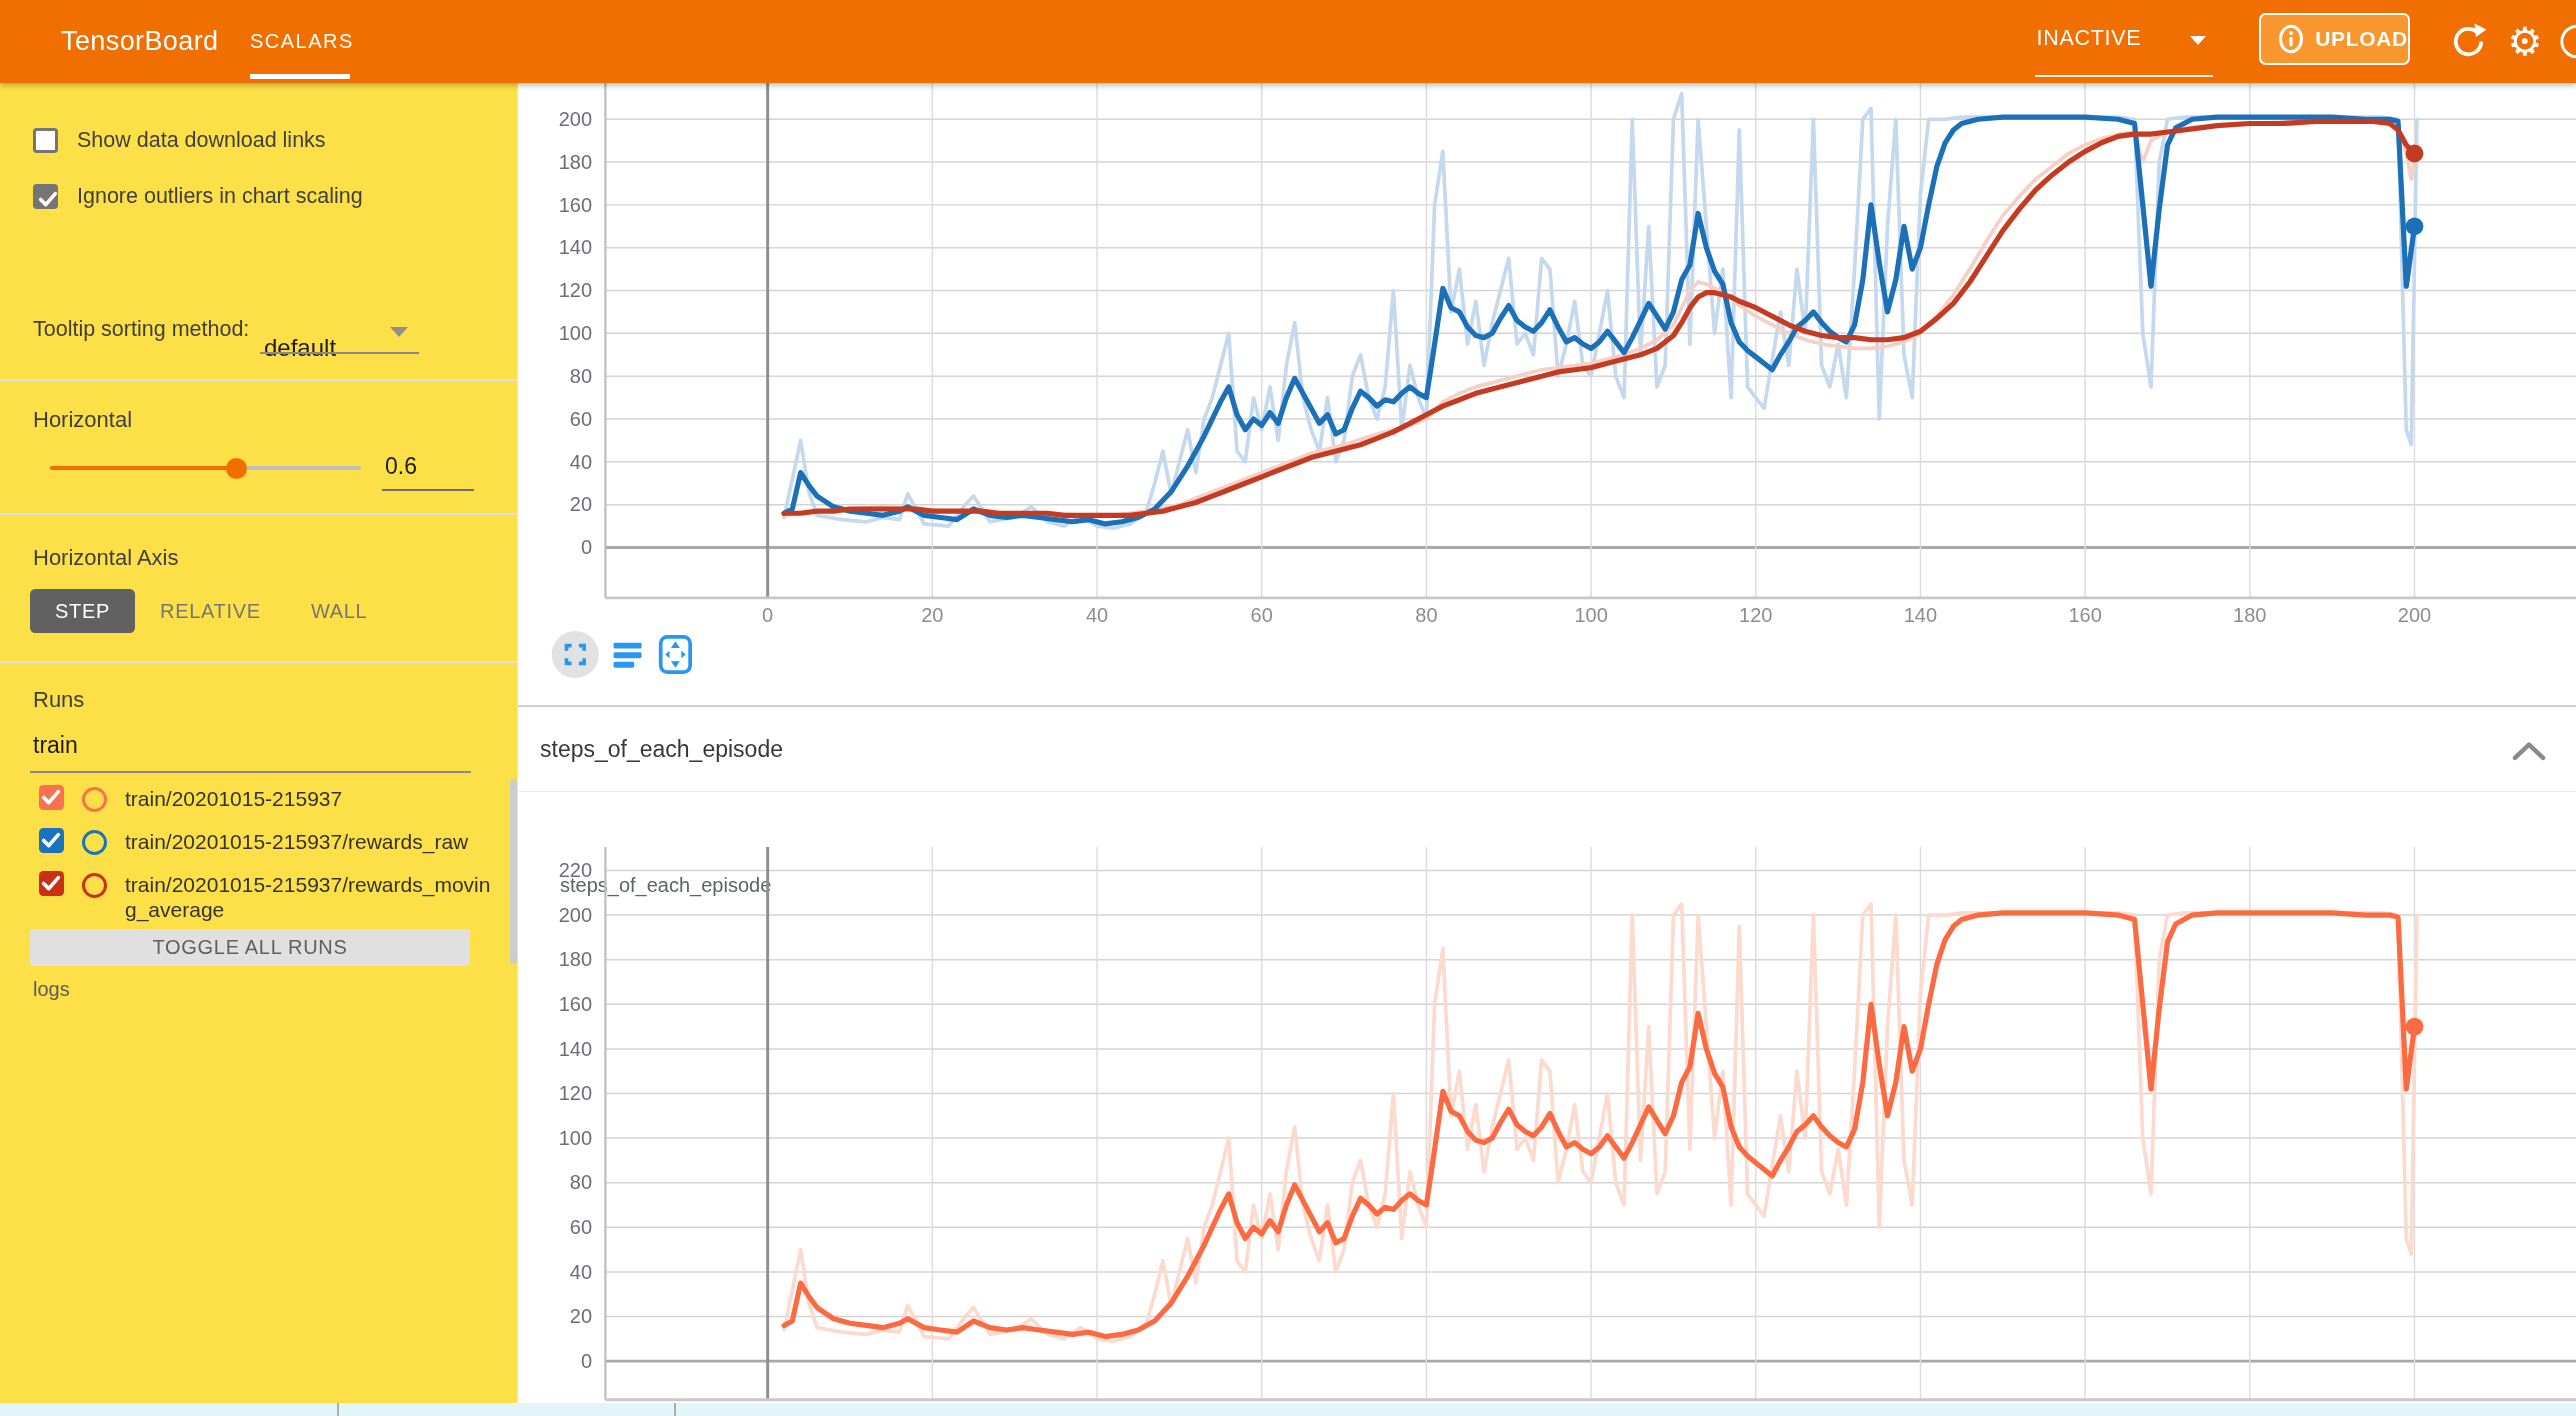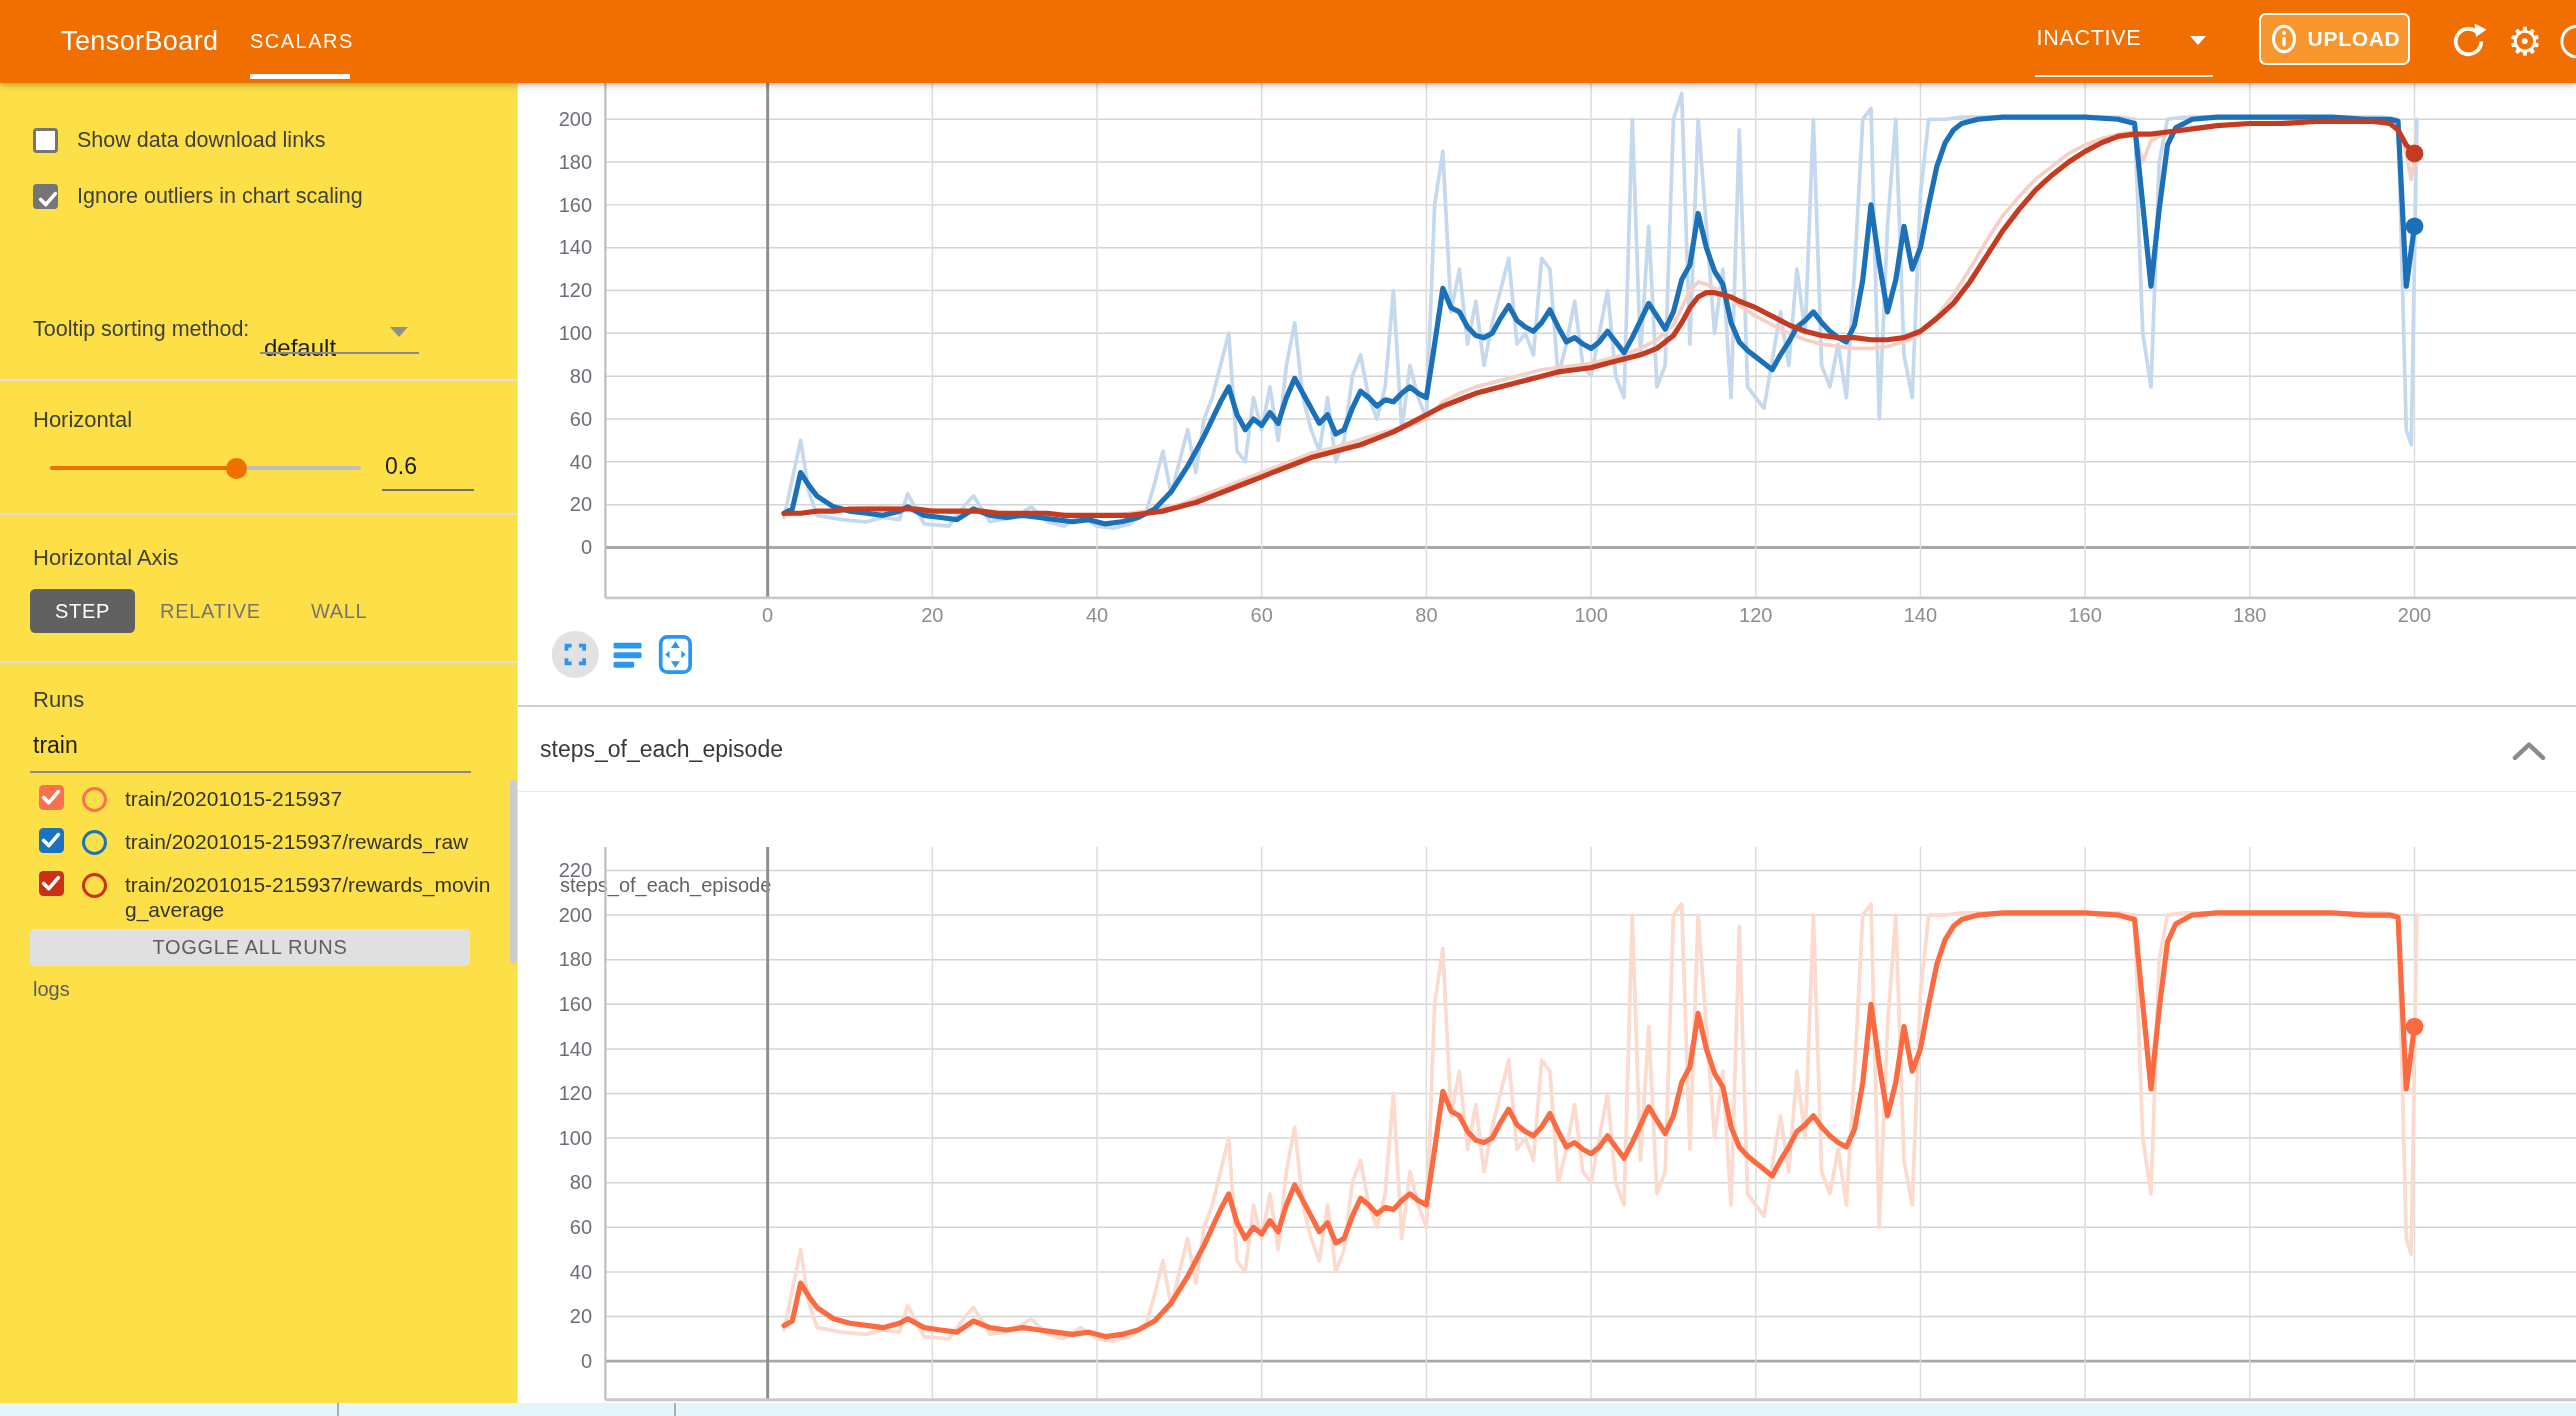--- a/index.html
+++ b/index.html
@@ -7,21 +7,21 @@
   #app{position:absolute;inset:0;}
   
   header{position:absolute;left:0;top:0;width:2576px;height:83px;background:#f06f00;box-shadow:0 2.2px 6px rgba(0,0,0,.3);z-index:20;}
   .tb-title{position:absolute;left:33px;top:0;height:83px;line-height:83px;color:#fff;font-size:27px;font-weight:500;letter-spacing:0.4px;margin-left:28px;}
   .tab{position:absolute;left:250px;top:0;height:79px;line-height:83px;color:#fff;font-size:20px;font-weight:400;letter-spacing:1.5px;text-align:center;width:100px;}
   .tab-underline{position:absolute;left:250px;top:74px;width:100px;height:5.2px;background:#fff;}
   .status{position:absolute;left:2035px;top:0;height:83px;width:178px;}
   .status-label{position:absolute;left:1.5px;top:0;height:77px;line-height:77px;color:#fff;font-size:21.5px;letter-spacing:0.7px;}
   .status-caret{position:absolute;right:7.4px;top:36px;width:0;height:0;border-left:8.1px solid transparent;border-right:8.1px solid transparent;border-top:9.6px solid #fff;}
   .status-underline{position:absolute;left:0;top:75px;width:178px;height:2.2px;background:rgba(255,255,255,.9);}
-  .upload-btn{position:absolute;left:2259px;top:13.3px;width:151px;height:52px;background:#f9962d;border:2.2px solid #fff;border-radius:6.7px;display:flex;align-items:center;justify-content:center;gap:9px;color:#fff;box-sizing:border-box;cursor:pointer;}
+  .upload-btn{position:absolute;left:2259px;top:13.3px;width:151px;height:52px;background:#f9962d;border:2.2px solid #fff;border-radius:6.7px;display:flex;align-items:center;justify-content:flex-end;gap:9px;color:#fff;box-sizing:border-box;cursor:pointer;}
   .upload-btn span{font-size:21px;font-weight:700;letter-spacing:0.7px;}
   .hicon{position:absolute;top:0;height:83px;display:flex;align-items:center;justify-content:center;color:#fff;}
   
   aside{position:absolute;left:0;top:83px;width:518px;height:1333px;background:#fde047;border-right:1.5px solid #e3e3e3;box-sizing:border-box;}
   .cbrow{position:absolute;left:33px;display:flex;align-items:center;gap:19px;height:37px;}
   .cbbox{width:25px;height:25px;border:3px solid #757575;border-radius:3.7px;background:#fff;box-sizing:border-box;position:relative;flex:none;}
   .cbbox.checked{background:#757575;}
   .cbbox svg{position:absolute;left:0.7px;top:1.5px;}
   .sblabel{font-size:21.5px;color:#3f3f3f;}
   .tooltip-row{position:absolute;left:33px;top:228px;width:459px;height:41px;}

